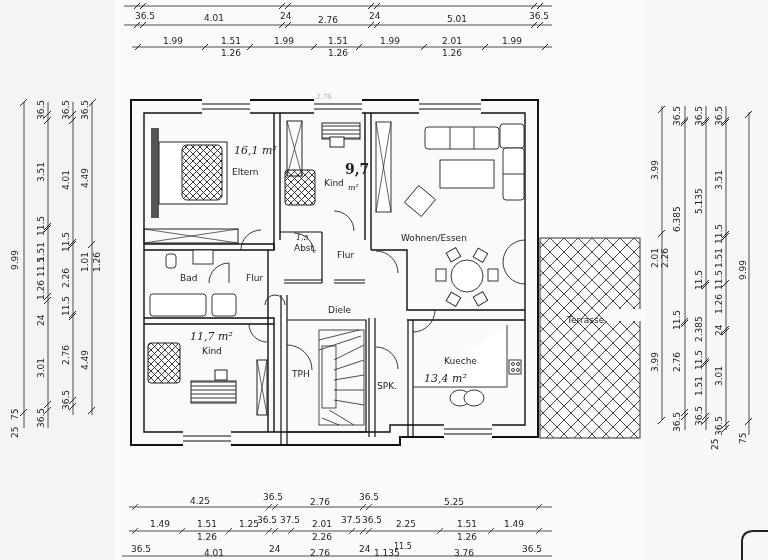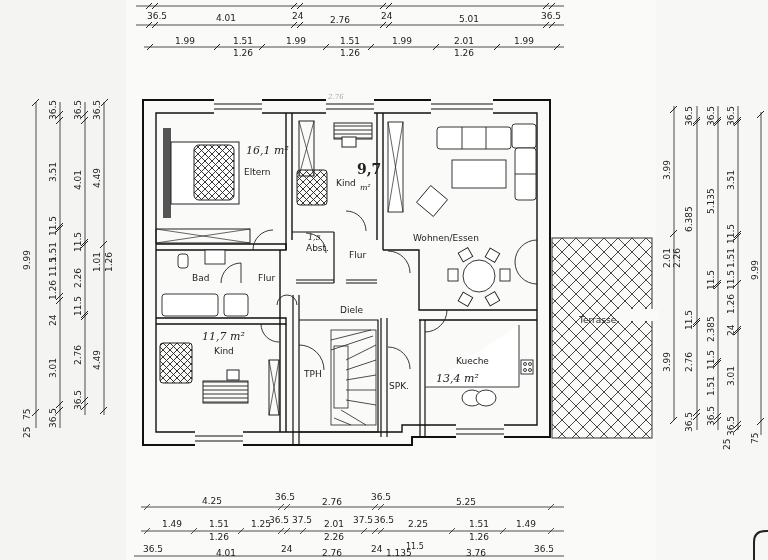--- a/index.html
+++ b/index.html
@@ -1,17 +1,17 @@
 <!DOCTYPE html>
 <html><head>
 <meta charset="utf-8">
 <style>
   html,body{margin:0;padding:0;}
   body{width:768px;height:560px;overflow:hidden;background:#f4f4f2;font-family:"DejaVu Sans",sans-serif;color:#222;position:relative;}
-  .page{position:absolute;left:16px;top:0;width:629px;height:560px;}
+  .page{position:absolute;left:4px;top:0;width:629px;height:560px;}
   .paper{position:absolute;left:110px;top:0;width:530px;height:560px;background:#fafaf8;}
   .rightpaper{position:absolute;left:640px;top:0;width:128px;height:560px;background:#f7f7f5;}
   svg text{font-family:"DejaVu Sans",sans-serif;fill:#222;}
   .dim{font-size:9px;}
   .lbl{font-size:9px;}
   .hand{font-family:"DejaVu Serif",serif;font-style:italic;font-size:11px;}
 </style>
 </head>
 <body>
 

